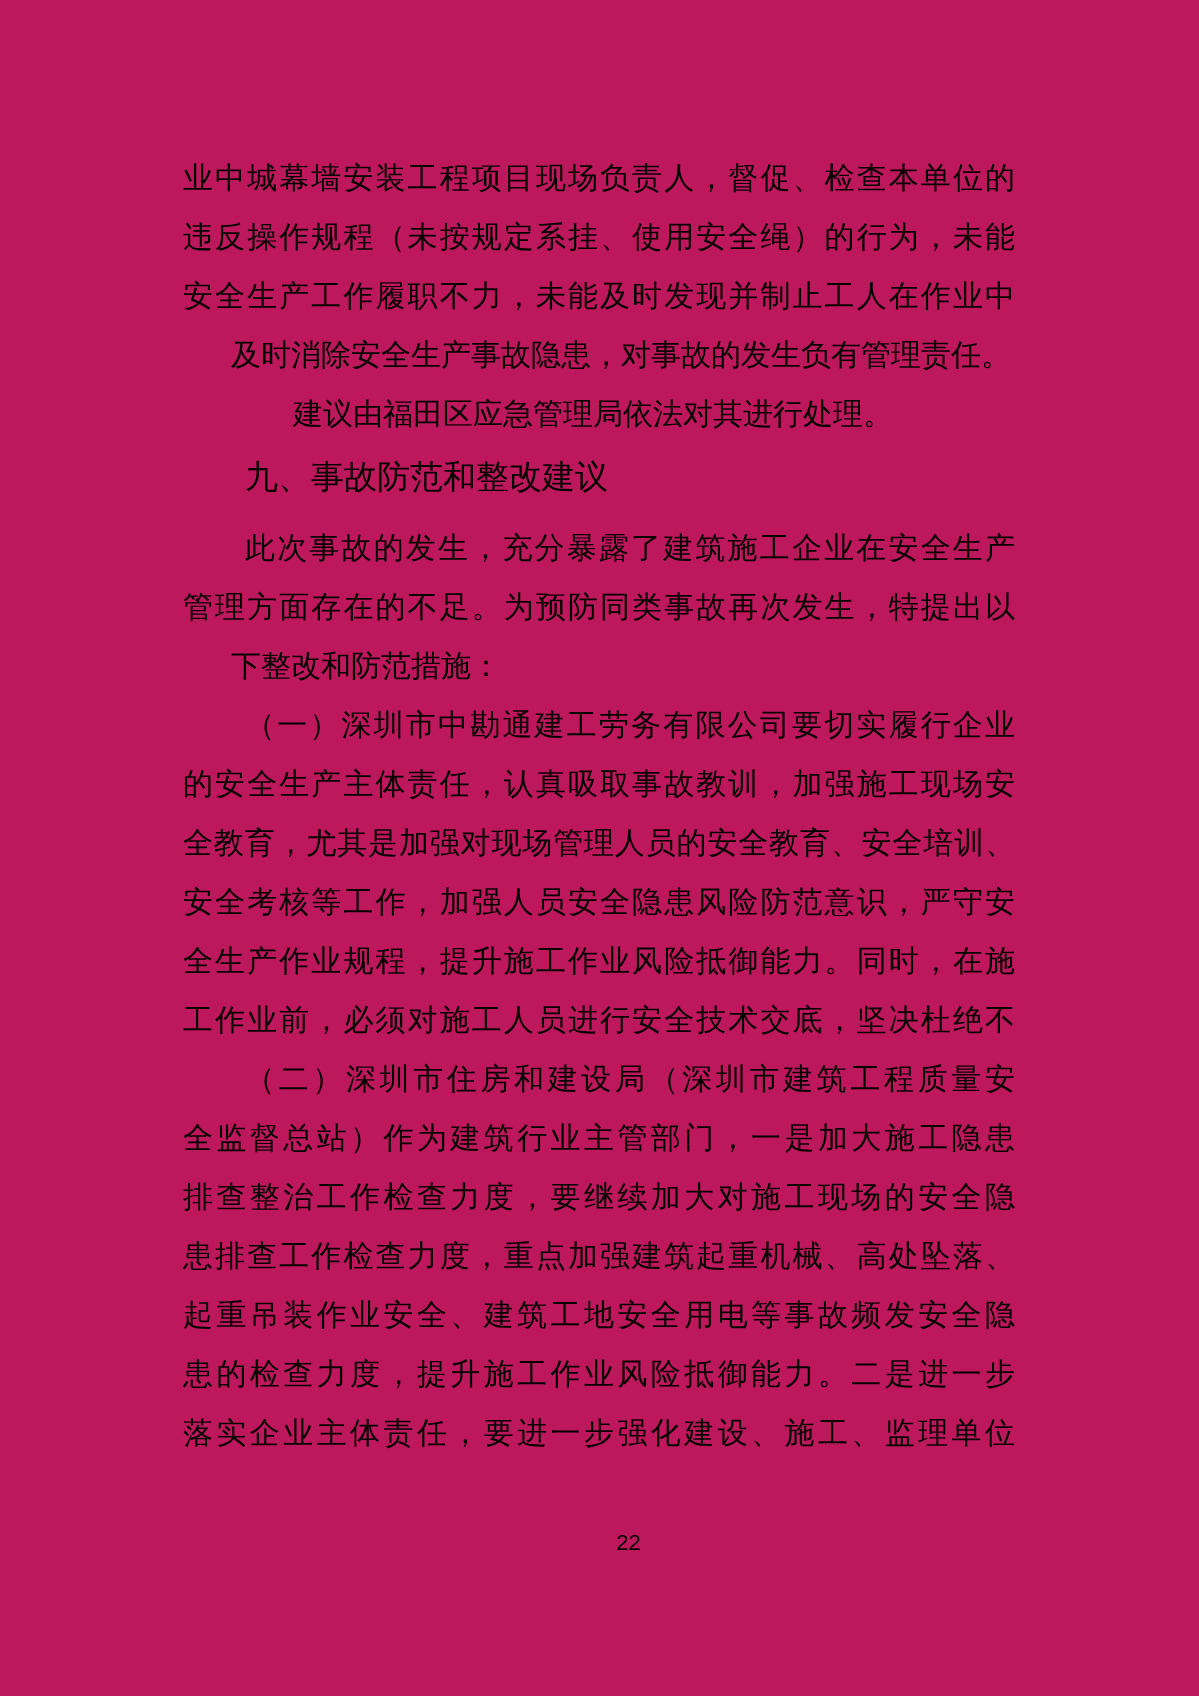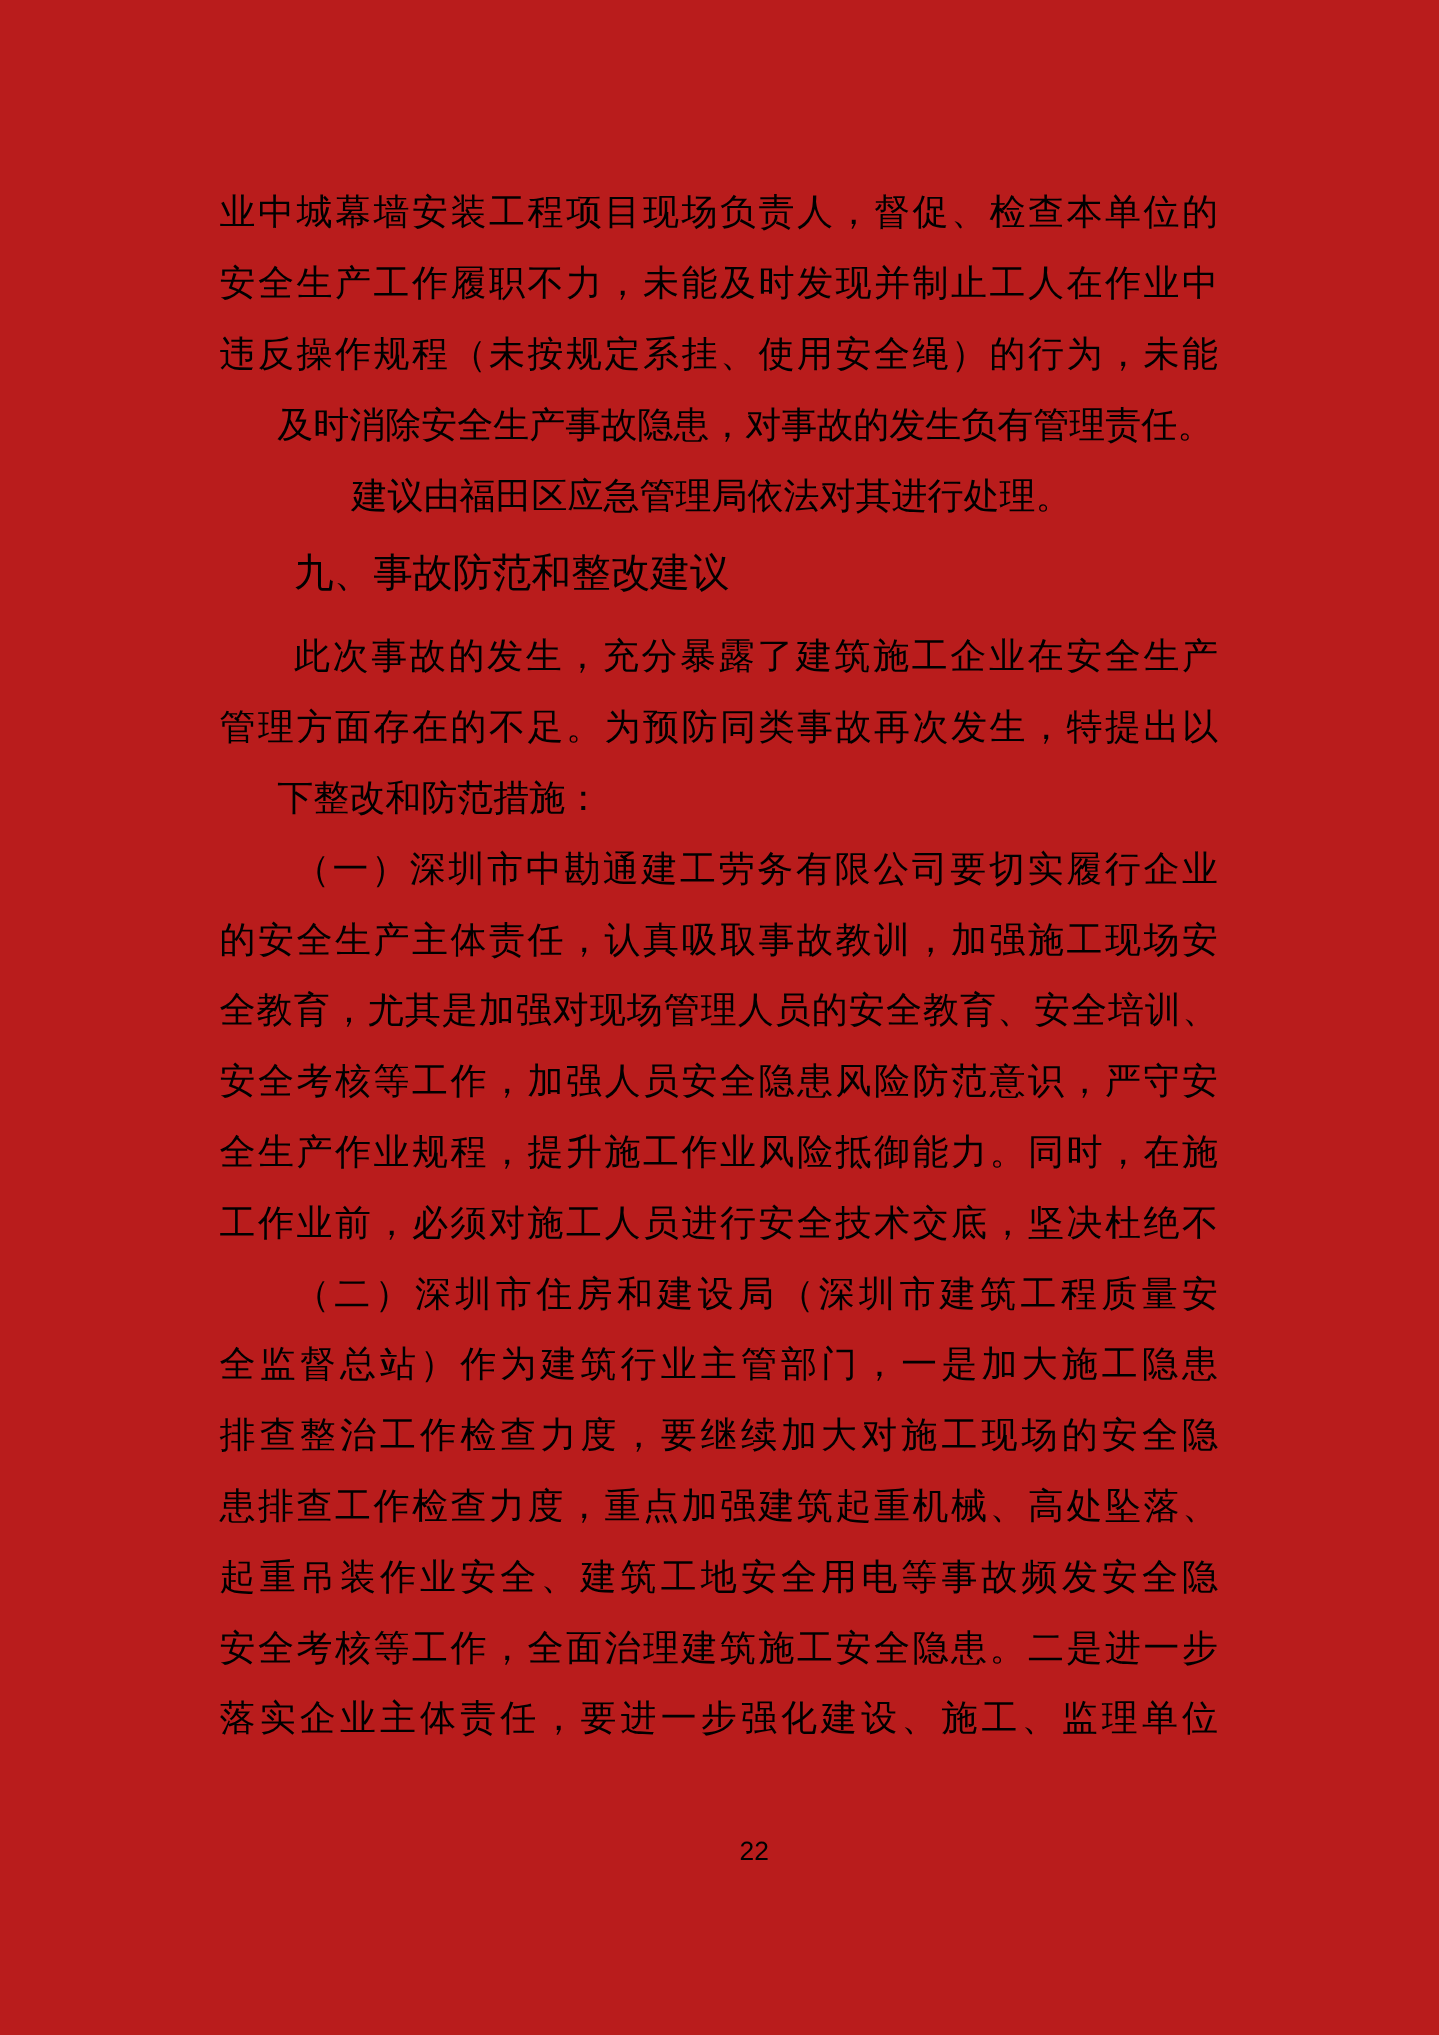--- a/index.html
+++ b/index.html
@@ -4,21 +4,21 @@
 <style>
   html, body {
     margin: 0;
     padding: 0;
     background: #ffffff;
   }
   .page {
     position: relative;
     width: 1199px;
     height: 1696px;
-    background: #b91c1c;
+    background: #be185d;
     overflow: hidden;
     color: #000000;
     font-family: "Liberation Serif", "DejaVu Serif", serif;
   }
   .text-block {
     position: absolute;
     left: 183px;
     top: 148px;
     width: 832px;
   }
@@ -63,36 +63,36 @@
     color: #000000;
     padding-left: 29px;
   }
 </style>
 </head>
 <body>
 
 <div class="page">
   <main class="text-block">
       <div class="line body fill"><span class="seg">业中城幕墙安装工程项目现场负责人，督促、检查本单位的</span></div>
+      <div class="line body fill"><span class="seg">违反操作规程（未按规定系挂、使用安全绳）的行为，未能</span></div>
       <div class="line body fill"><span class="seg">安全生产工作履职不力，未能及时发现并制止工人在作业中</span></div>
-      <div class="line body fill"><span class="seg">违反操作规程（未按规定系挂、使用安全绳）的行为，未能</span></div>
       <div class="line body short"><span class="seg">及时消除安全生产事故隐患，对事故的发生负有管理责任。</span></div>
       <div class="line body indent short"><span class="seg">建议由福田区应急管理局依法对其进行处理。</span></div>
       <div class="line heading indent short"><span class="seg bold">九、事故防范和整改建议</span></div>
       <div class="line body indent fill"><span class="seg">此次事故的发生，充分暴露了建筑施工企业在安全生产</span></div>
       <div class="line body fill"><span class="seg">管理方面存在的不足。为预防同类事故再次发生，特提出以</span></div>
       <div class="line body short"><span class="seg">下整改和防范措施：</span></div>
       <div class="line body indent fill"><span class="seg">（一）深圳市中勘通建工劳务有限公司要切实履行企业</span></div>
       <div class="line body fill"><span class="seg">的安全生产主体责任，认真吸取事故教训，加强施工现场安</span></div>
       <div class="line body fill"><span class="seg">全教育，尤其是加强对现场管理人员的安全教育、安全培训、</span></div>
       <div class="line body fill"><span class="seg">安全考核等工作，加强人员安全隐患风险防范意识，严守安</span></div>
       <div class="line body fill"><span class="seg">全生产作业规程，提升施工作业风险抵御能力。同时，在施</span></div>
       <div class="line body fill"><span class="seg">工作业前，必须对施工人员进行安全技术交底，坚决杜绝不</span></div>
       <div class="line body indent fill"><span class="seg">（二）深圳市住房和建设局（深圳市建筑工程质量安</span></div>
       <div class="line body fill"><span class="seg">全监督总站）作为建筑行业主管部门，</span><span class="seg bold">一是</span><span class="seg">加大施工隐患</span></div>
       <div class="line body fill"><span class="seg">排查整治工作检查力度，要继续加大对施工现场的安全隐</span></div>
       <div class="line body fill"><span class="seg">患排查工作检查力度，重点加强建筑起重机械、高处坠落、</span></div>
       <div class="line body fill"><span class="seg">起重吊装作业安全、建筑工地安全用电等事故频发安全隐</span></div>
-      <div class="line body fill"><span class="seg">安全考核等工作，全面治理建筑施工安全隐患。</span><span class="seg bold">二是</span><span class="seg">进一步</span></div>
+      <div class="line body fill"><span class="seg">患的检查力度，提升施工作业风险抵御能力。</span><span class="seg bold">二是</span><span class="seg">进一步</span></div>
       <div class="line body fill"><span class="seg">落实企业主体责任，要进一步强化建设、施工、监理单位</span></div>
     </main>
   <div class="page-number">22</div>
 </div>
 
 </body></html>

